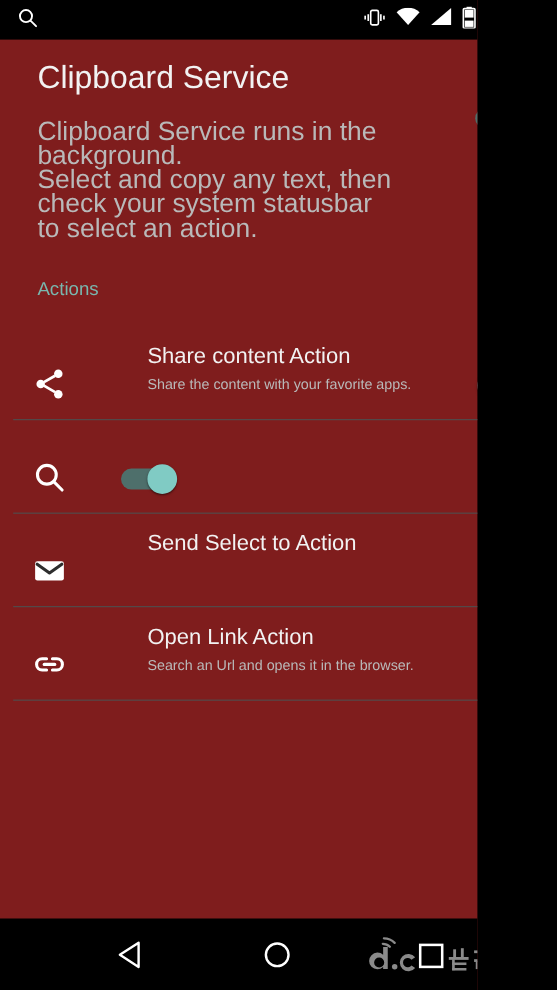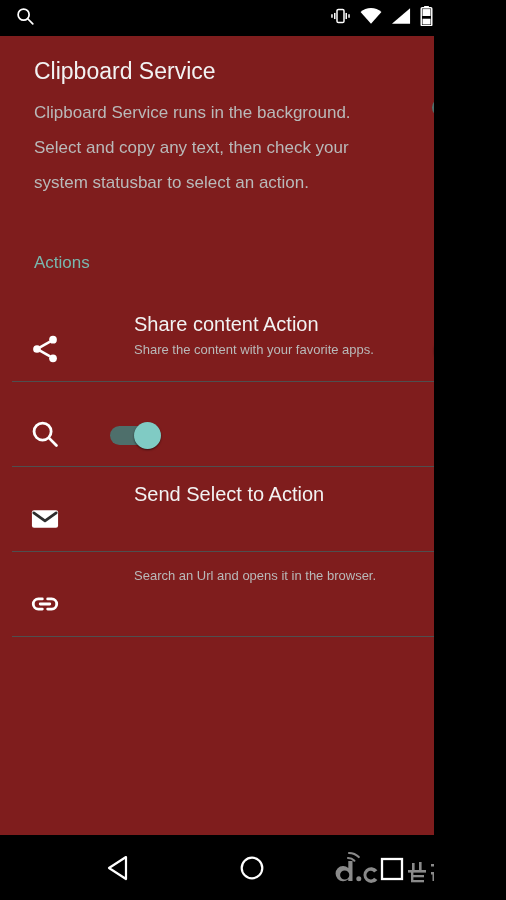--- a/index.html
+++ b/index.html
@@ -54,29 +54,29 @@
     top: 36px; left: 0;
     width: 506px;
     padding: 22px 0 0 0;
   }
   .header-inner {
     position: relative;
     padding: 0 34px;
   }
   .app-title {
     color: #f2f2f2;
-    font-size: 23px;
+    font-size: 29px;
     line-height: 27px;
     font-weight: normal;
-    margin: 0 0 10px 0;
+    margin: 0 0 24px 0;
   }
   .app-desc {
     color: #b9b9b9;
-    font-size: 17px;
-    line-height: 35px;
+    font-size: 24px;
+    line-height: 22px;
     margin: 0;
     max-width: 330px;
     white-space: pre-line;
   }
   .header-switch {
     position: absolute;
     top: 56px;
     right: 22px;
   }
 
@@ -332,20 +332,21 @@
 
     <div class="row">
       <div class="row-icon">
         <svg width="32" height="32" viewBox="0 0 24 24">
           <path d="M10 8.2 H7 a3.8 3.8 0 0 0 0 7.6 h3" fill="none" stroke="#ffffff" stroke-width="2.1" stroke-linecap="round"></path>
           <path d="M14 8.2 h3 a3.8 3.8 0 0 1 0 7.6 h-3" fill="none" stroke="#ffffff" stroke-width="2.1" stroke-linecap="round"></path>
           <line x1="8.4" y1="12" x2="15.6" y2="12" stroke="#ffffff" stroke-width="2.1" stroke-linecap="round"></line>
         </svg>
       </div>
       <div class="row-text">
+        <p class="row-title">Open Link Action</p>
         <p class="row-sub">Search an Url and opens it in the browser.</p>
       </div>
       <div class="row-switch">
         <div class="switch on">
           <span class="track"></span>
           <span class="thumb"></span>
         </div>
       </div>
     </div>
     <div class="divider"></div>

